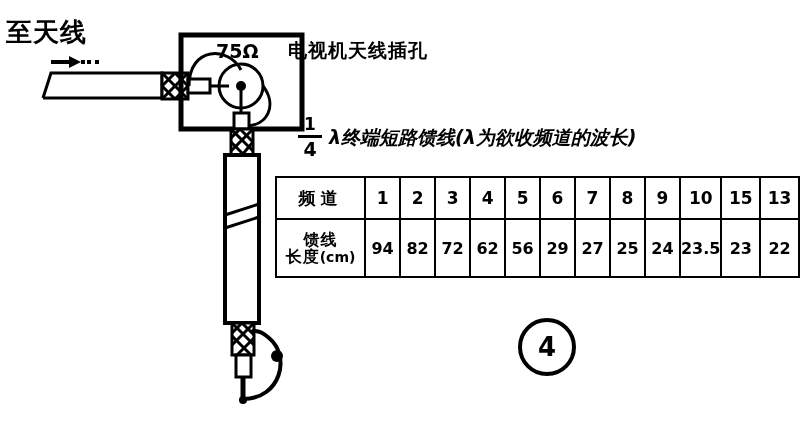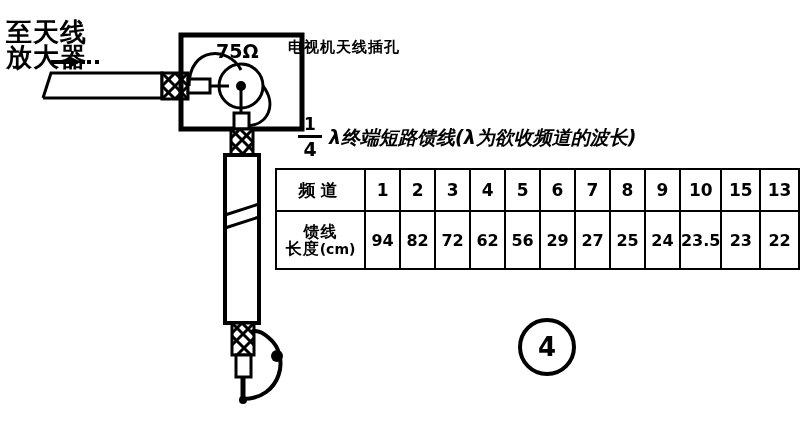--- a/index.html
+++ b/index.html
@@ -5,33 +5,33 @@
   html,body{margin:0;padding:0;background:#fff;}
   body{width:800px;height:424px;position:relative;overflow:hidden;
        font-family:"DejaVu Sans","Liberation Sans",sans-serif;color:#000;}
 
   .cjk{font-family:"DejaVu Sans","Liberation Sans",sans-serif;font-weight:bold;}
 
   
   .label-amp{position:absolute;left:6px;top:20px;width:120px;
     font-size:26px;line-height:25px;letter-spacing:1px;font-weight:bold;}
   .label-jack{position:absolute;left:288px;top:38px;
-    font-size:15px;font-weight:bold;letter-spacing:1px;white-space:nowrap;}
+    font-size:19px;font-weight:bold;letter-spacing:1px;white-space:nowrap;}
 
   
   .formula{position:absolute;left:298px;top:116px;display:flex;align-items:center;gap:7px;}
   .frac{display:inline-flex;flex-direction:column;align-items:center;
         font-size:17px;font-weight:bold;line-height:1;}
   .frac .num{padding:0 4px 1px 4px;}
   .frac .bar{width:24px;height:3px;background:#000;margin:1px 0;}
   .frac .den{padding:1px 4px 0 4px;font-size:19px;}
   .formula-text{font-size:19px;font-weight:bold;letter-spacing:0px;white-space:nowrap;font-style:italic;}
 
   
-  .tbl{position:absolute;left:275px;top:168px;border-collapse:collapse;}
+  .tbl{position:absolute;left:275px;top:176px;border-collapse:collapse;}
   .tbl td{border:2px solid #000;text-align:center;vertical-align:middle;
           font-size:17px;font-weight:bold;padding:0;height:40px;}
   .tbl td.hdr-lbl{width:92px;font-size:17px;letter-spacing:5px;}
   .tbl td.row-lbl{width:92px;font-size:16px;line-height:17px;letter-spacing:1px;height:56px;}
   .tbl td.chan{width:34px;}
   .tbl td.val{width:34px;font-size:16px;height:56px;}
   .tbl td.w2{width:38px;margin-top:24px;}
   .unit{font-size:14px;letter-spacing:0;}
 
   
@@ -41,21 +41,20 @@
 
   
   .diagram{position:absolute;left:0;top:0;width:290px;height:424px;padding-left:29px;}
   .ohm{position:absolute;left:216px;top:40px;font-size:19px;font-weight:bold;}
 </style>
 </head>
 <body>
 
 <div class="label-amp cjk">
   <div>至天线</div>
-  <div>放大器</div>
 </div>
 
 <div class="label-jack cjk">电视机天线插孔</div>
 
 <div class="diagram">
   <svg width="290" height="424" viewBox="0 0 290 424" xmlns="http://www.w3.org/2000/svg">
     <g fill="none" stroke="#000" stroke-width="3">
 
       <g stroke-width="4">
         <line x1="22" y1="62" x2="46" y2="62"></line>

